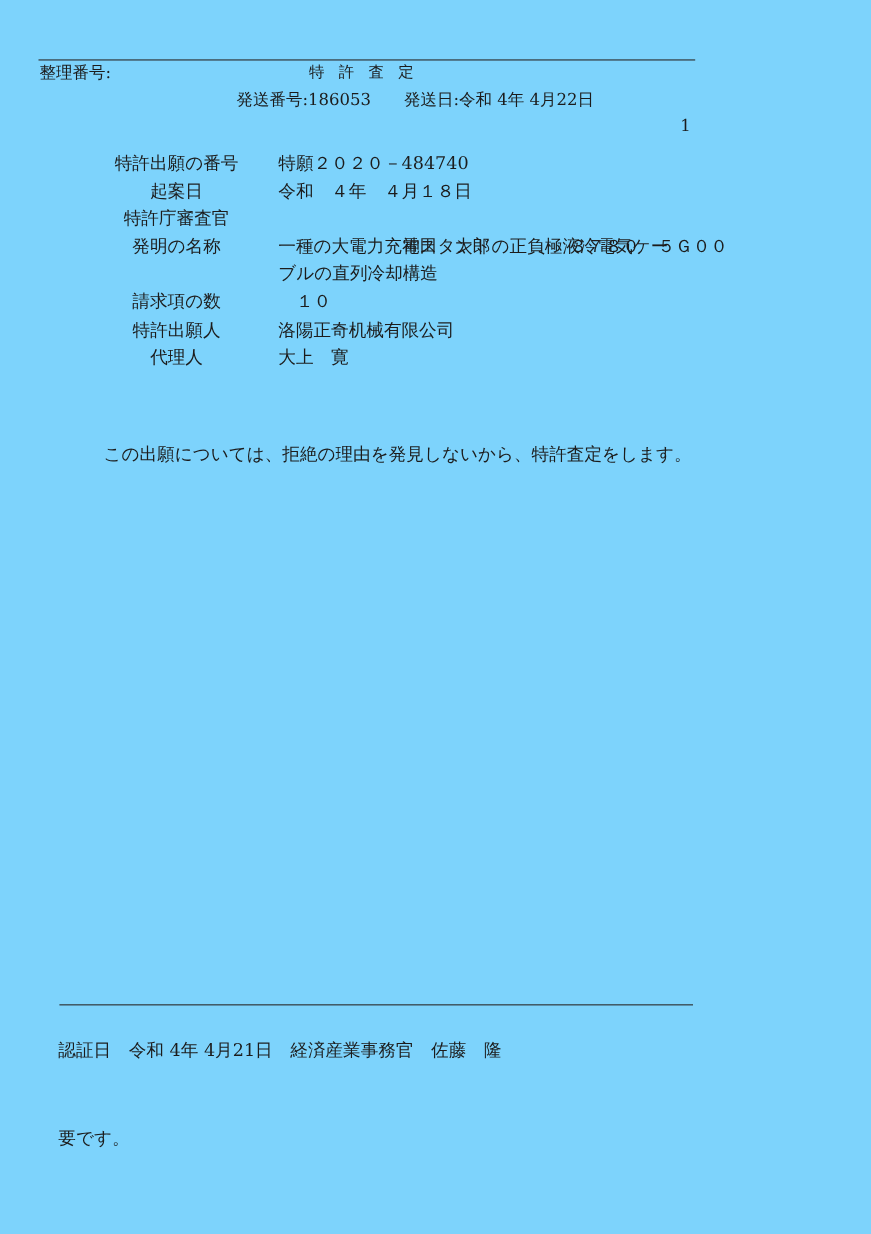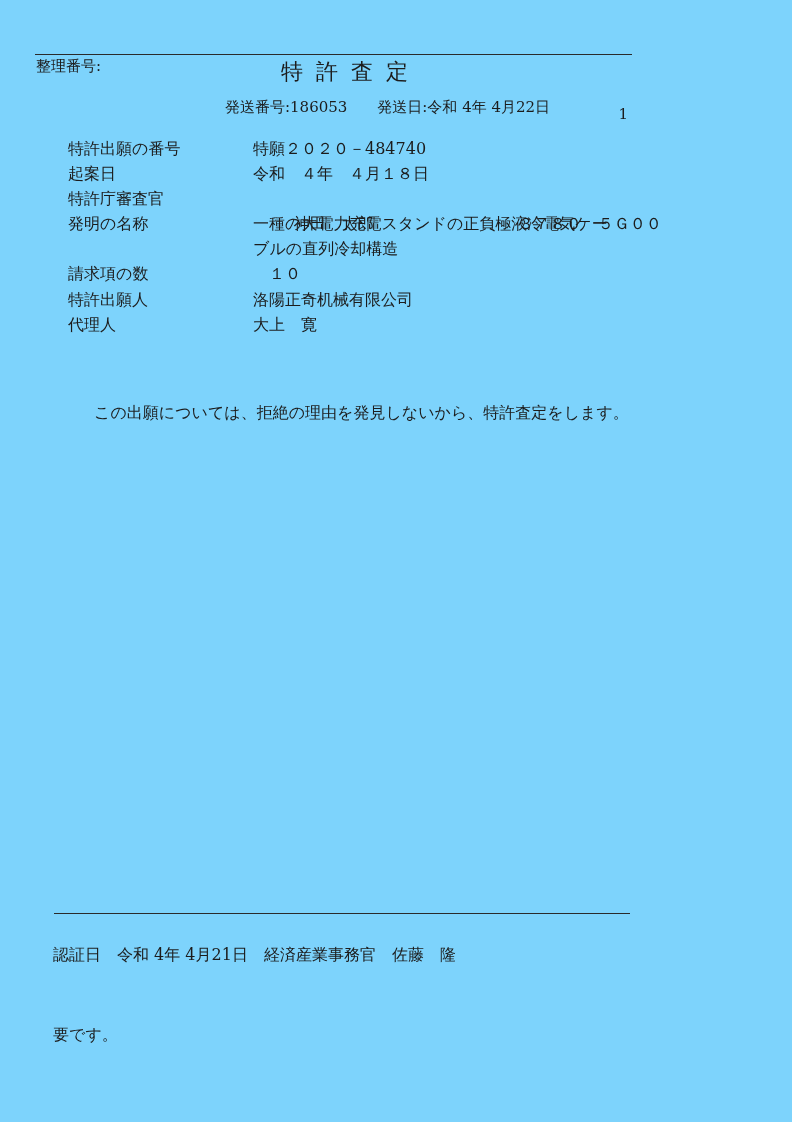--- a/index.html
+++ b/index.html
@@ -11,30 +11,30 @@
     font-family:"DejaVu Serif","Liberation Serif",serif;
     overflow:hidden;
   }
   
   .header{
     position:absolute;left:35px;top:30px;width:597px;height:24px;
     border-bottom:1.5px solid #2a2a2a;
     font-size:15px;line-height:24px;white-space:pre;
   }
   .header .ref{position:absolute;left:1px;}
-  .header .dispatch{position:absolute;left:190px;margin-top:17px;}
+  .header .dispatch{position:absolute;left:180px;}
   .header .pagenum{position:absolute;right:4px;}
   
   .title{
     position:absolute;left:281px;top:57px;margin:0;
-    font-size:22px;font-weight:normal;letter-spacing:13px;white-space:pre;
+    font-size:14px;font-weight:normal;letter-spacing:13px;white-space:pre;
   }
   
   .fields{position:absolute;left:68px;top:136px;width:564px;font-size:16px;}
-  .frow{display:flex;height:25.1px;line-height:25.1px;}
+  .frow{display:flex;height:25.1px;line-height:25.1px;text-align:center;}
   .flabel{flex:0 0 185px;width:185px;white-space:pre;}
   .fvalue{white-space:pre;}
   .examiner-name{display:inline-block;width:224px;white-space:pre;}
   
   .statement{
     position:absolute;left:78px;top:384px;margin:16px;width:600px;
     font-size:16px;line-height:25px;white-space:pre;
   }
   
   .cert-rule{position:absolute;left:54px;top:913px;width:576px;height:0;border-top:1.5px solid #2a2a2a;}

